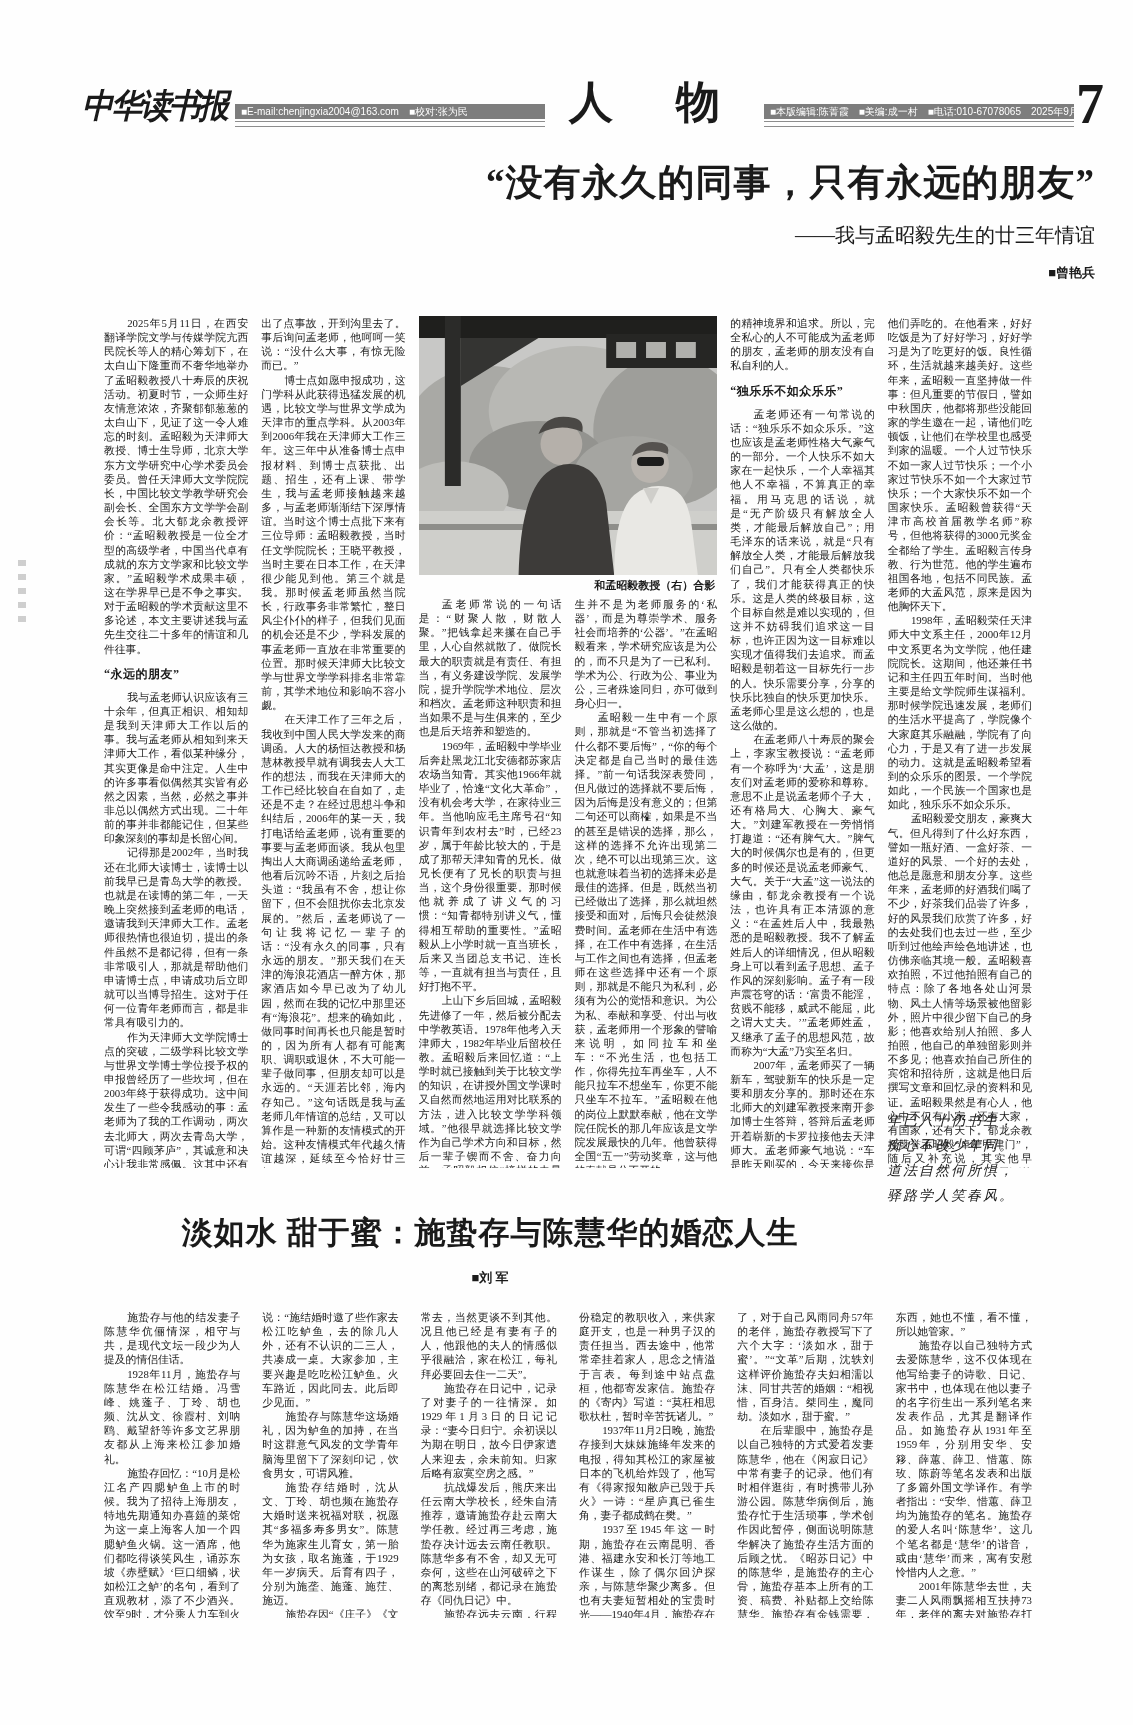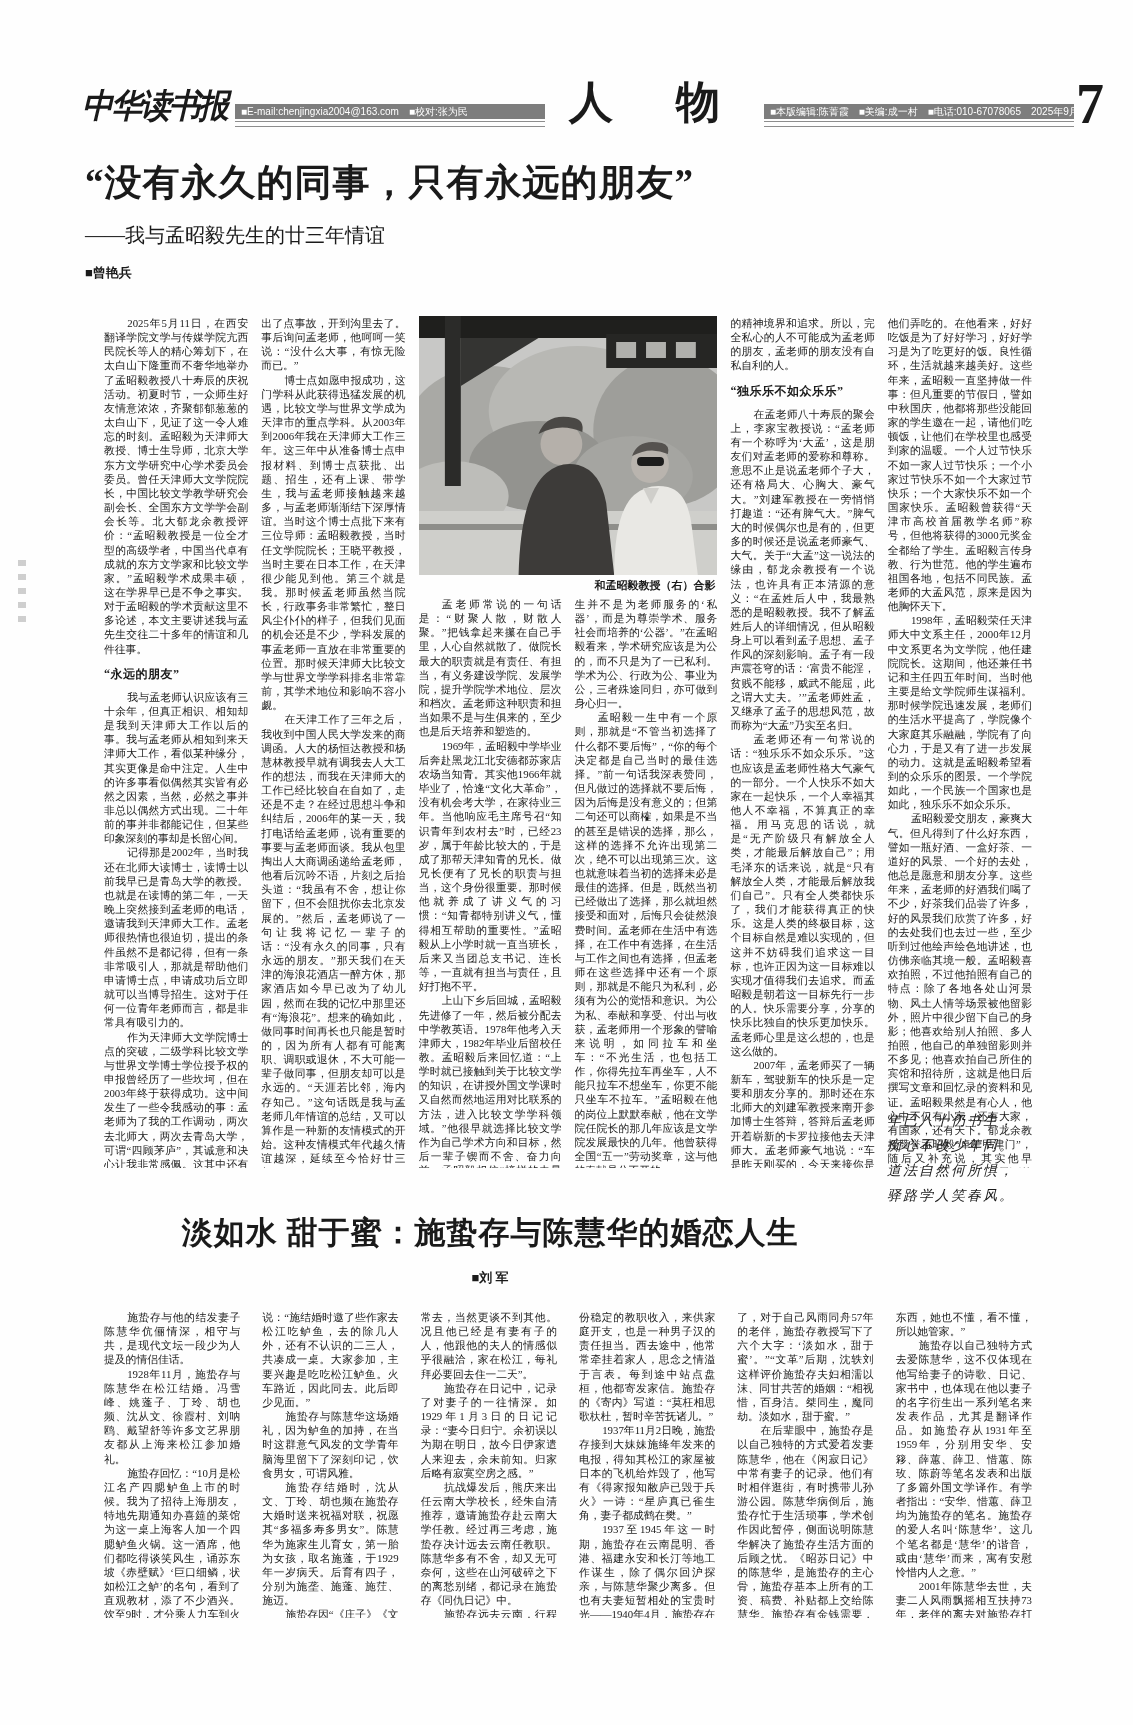--- a/index.html
+++ b/index.html
@@ -10,26 +10,26 @@
   .masthead{font-size:31px;font-weight:bold;font-style:italic;letter-spacing:-2px;white-space:nowrap;
             margin-right:8px;transform:scaleY(1.08);}
   .bargrp{flex:1;margin-top:18px;min-width:0;}
   .graybar{background:#7d7d7d;color:#fff;font-size:10px;line-height:13px;padding:1px 6px;
            font-family:"Liberation Sans",sans-serif;white-space:nowrap;overflow:hidden;}
   .dbl{height:4px;border-top:1px solid #8d8d8d;border-bottom:1px solid #8d8d8d;margin-top:2px;}
   .section-title{font-size:44px;font-weight:bold;line-height:44px;margin:-6px 18px 0 24px;
                  letter-spacing:26px;white-space:nowrap;}
   .pageno{font-size:56px;font-weight:bold;line-height:48px;margin:-4px 0 0 2px;}
   
-  .a1head{position:absolute;top:158px;left:85px;width:1010px;text-align:left;}
+  .a1head{position:absolute;top:158px;left:85px;width:1010px;text-align:right;}
   .a1title{font-size:37px;font-weight:bold;letter-spacing:1px;margin:0;}
   .a1sub{font-size:20px;font-weight:normal;margin-top:14px;}
   .byline{font-size:13px;font-weight:bold;margin-top:15px;}
   
-  .a1body{position:absolute;top:316px;left:104px;width:928px;height:852px;display:flex;gap:13px;overflow:hidden;justify-content:flex-end;}
+  .a1body{position:absolute;top:316px;left:104px;width:928px;height:852px;display:flex;gap:13px;overflow:hidden;}
   .acol{flex:1;min-width:0;overflow:hidden;text-align:justify;}
   .photocols{flex:2.07;min-width:0;display:flex;flex-direction:column;overflow:hidden;}
   .subrow{flex:1;display:flex;gap:13px;margin-top:5px;overflow:hidden;}
   p.body{margin:0;text-indent:2.15em;font-size:10.8px;line-height:14.15px;}
   p.body.cont{text-indent:0;}
   h3.sub{font-size:12px;font-weight:bold;margin:10px 0 7px 0;text-align:left;letter-spacing:0.5px;}
   
   .photo{width:100%;height:259px;display:block;background:#cfcfcf;}
   .caption{font-size:11px;font-weight:bold;text-align:right;padding:3px 2px 0 0;line-height:14px;}
   
@@ -125,22 +125,22 @@
         <div class="acol">
             <p class="body cont">生并不是为老师服务的‘私器’，而是为尊崇学术、服务社会而培养的‘公器’。”在孟昭毅看来，学术研究应该是为公的，而不只是为了一已私利。学术为公、行政为公、事业为公，三者殊途同归，亦可做到身心归一。</p>
             <p class="body">孟昭毅一生中有一个原则，那就是“不管当初选择了什么都不要后悔”，“你的每个决定都是自己当时的最佳选择。”前一句话我深表赞同，但凡做过的选择就不要后悔，因为后悔是没有意义的；但第二句还可以商榷，如果是不当的甚至是错误的选择，那么，这样的选择不允许出现第二次，绝不可以出现第三次。这也就意味着当初的选择未必是最佳的选择。但是，既然当初已经做出了选择，那么就坦然接受和面对，后悔只会徒然浪费时间。孟老师在生活中有选择，在工作中有选择，在生活与工作之间也有选择，但孟老师在这些选择中还有一个原则，那就是不能只为私利，必须有为公的觉悟和意识。为公为私、奉献和享受、付出与收获，孟老师用一个形象的譬喻来说明，如同拉车和坐车：“不光生活，也包括工作，你得先拉车再坐车，人不能只拉车不想坐车，你更不能只坐车不拉车。”孟昭毅在他的岗位上默默奉献，他在文学院任院长的那几年应该是文学院发展最快的几年。他曾获得全国“五一”劳动奖章，这与他的奉献是分不开的。</p>
           </div>
       </div>
     </div>
 
     <div class="acol">
         <p class="body cont">的精神境界和追求。所以，完全私心的人不可能成为孟老师的朋友，孟老师的朋友没有自私自利的人。</p>
         <h3 class="sub">“独乐乐不如众乐乐”</h3>
+        <p class="body">孟老师还有一句常说的话：“独乐乐不如众乐乐。”这也应该是孟老师性格大气豪气的一部分。一个人快乐不如大家在一起快乐，一个人幸福其他人不幸福，不算真正的幸福。用马克思的话说，就是“无产阶级只有解放全人类，才能最后解放自己”；用毛泽东的话来说，就是“只有解放全人类，才能最后解放我们自己”。只有全人类都快乐了，我们才能获得真正的快乐。这是人类的终极目标，这个目标自然是难以实现的，但这并不妨碍我们追求这一目标，也许正因为这一目标难以实现才值得我们去追求。而孟昭毅是朝着这一目标先行一步的人。快乐需要分享，分享的快乐比独自的快乐更加快乐。孟老师心里是这么想的，也是这么做的。</p>
         <p class="body">在孟老师八十寿辰的聚会上，李家宝教授说：“孟老师有一个称呼为‘大孟’，这是朋友们对孟老师的爱称和尊称。意思不止是说孟老师个子大，还有格局大、心胸大、豪气大。”刘建军教授在一旁悄悄打趣道：“还有脾气大。”脾气大的时候偶尔也是有的，但更多的时候还是说孟老师豪气、大气。关于“大孟”这一说法的缘由，郁龙余教授有一个说法，也许具有正本清源的意义：“在孟姓后人中，我最熟悉的是昭毅教授。我不了解孟姓后人的详细情况，但从昭毅身上可以看到孟子思想、孟子作风的深刻影响。孟子有一段声震苍穹的话：‘富贵不能淫，贫贱不能移，威武不能屈，此之谓大丈夫。’”孟老师姓孟，又继承了孟子的思想风范，故而称为“大孟”乃实至名归。</p>
-        <p class="body">孟老师还有一句常说的话：“独乐乐不如众乐乐。”这也应该是孟老师性格大气豪气的一部分。一个人快乐不如大家在一起快乐，一个人幸福其他人不幸福，不算真正的幸福。用马克思的话说，就是“无产阶级只有解放全人类，才能最后解放自己”；用毛泽东的话来说，就是“只有解放全人类，才能最后解放我们自己”。只有全人类都快乐了，我们才能获得真正的快乐。这是人类的终极目标，这个目标自然是难以实现的，但这并不妨碍我们追求这一目标，也许正因为这一目标难以实现才值得我们去追求。而孟昭毅是朝着这一目标先行一步的人。快乐需要分享，分享的快乐比独自的快乐更加快乐。孟老师心里是这么想的，也是这么做的。</p>
         <p class="body">2007年，孟老师买了一辆新车，驾驶新车的快乐是一定要和朋友分享的。那时还在东北师大的刘建军教授来南开参加博士生答辩，答辩后孟老师开着崭新的卡罗拉接他去天津师大。孟老师豪气地说：“车是昨天刚买的，今天来接你是我第一次开车上街。”于是，孟老师载着刘建军，“约以每小时十公里的车速向大马路驶去。到了主马路上，我们的车成了车流中最洒脱、最悠闲的一道蠕动前行的风景”。这件事过去将近二十年了，每回刘教授讲起来都会引起众人悠然一笑，依然充满了温情和欢快。</p>
       </div>
     <div class="acol">
         <p class="body cont">他们弄吃的。在他看来，好好吃饭是为了好好学习，好好学习是为了吃更好的饭。良性循环，生活就越来越美好。这些年来，孟昭毅一直坚持做一件事：但凡重要的节假日，譬如中秋国庆，他都将那些没能回家的学生邀在一起，请他们吃顿饭，让他们在学校里也感受到家的温暖。一个人过节快乐不如一家人过节快乐；一个小家过节快乐不如一个大家过节快乐；一个大家快乐不如一个国家快乐。孟昭毅曾获得“天津市高校首届教学名师”称号，但他将获得的3000元奖金全都给了学生。孟昭毅言传身教、行为世范。他的学生遍布祖国各地，包括不同民族。孟老师的大孟风范，原来是因为他胸怀天下。</p>
         <p class="body">1998年，孟昭毅荣任天津师大中文系主任，2000年12月中文系更名为文学院，他任建院院长。这期间，他还兼任书记和主任四五年时间。当时他主要是给文学院师生谋福利。那时候学院迅速发展，老师们的生活水平提高了，学院像个大家庭其乐融融，学院有了向心力，于是又有了进一步发展的动力。这就是孟昭毅希望看到的众乐乐的图景。一个学院如此，一个民族一个国家也是如此，独乐乐不如众乐乐。</p>
         <p class="body">孟昭毅爱交朋友，豪爽大气。但凡得到了什么好东西，譬如一瓶好酒、一盒好茶、一道好的风景、一个好的去处，他总是愿意和朋友分享。这些年来，孟老师的好酒我们喝了不少，好茶我们品尝了许多，好的风景我们欣赏了许多，好的去处我们也去过一些，至少听到过他绘声绘色地讲述，也仿佛亲临其境一般。孟昭毅喜欢拍照，不过他拍照有自己的特点：除了各地各处山河景物、风土人情等场景被他留影外，照片中很少留下自己的身影；他喜欢给别人拍照、多人拍照，他自己的单独留影则并不多见；他喜欢拍自己所住的宾馆和招待所，这就是他日后撰写文章和回忆录的资料和见证。孟昭毅果然是有心人，他心中不仅有小家，还有大家，有国家，还有天下。郁龙余教授赞誉孟昭毅“卓荦甲津门”，随后又补充说，其实他早已“名满全国”了。心怀天下的人当然也应该为天下人所知。</p>
       </div>
   </div>
 
   <div class="poem">

